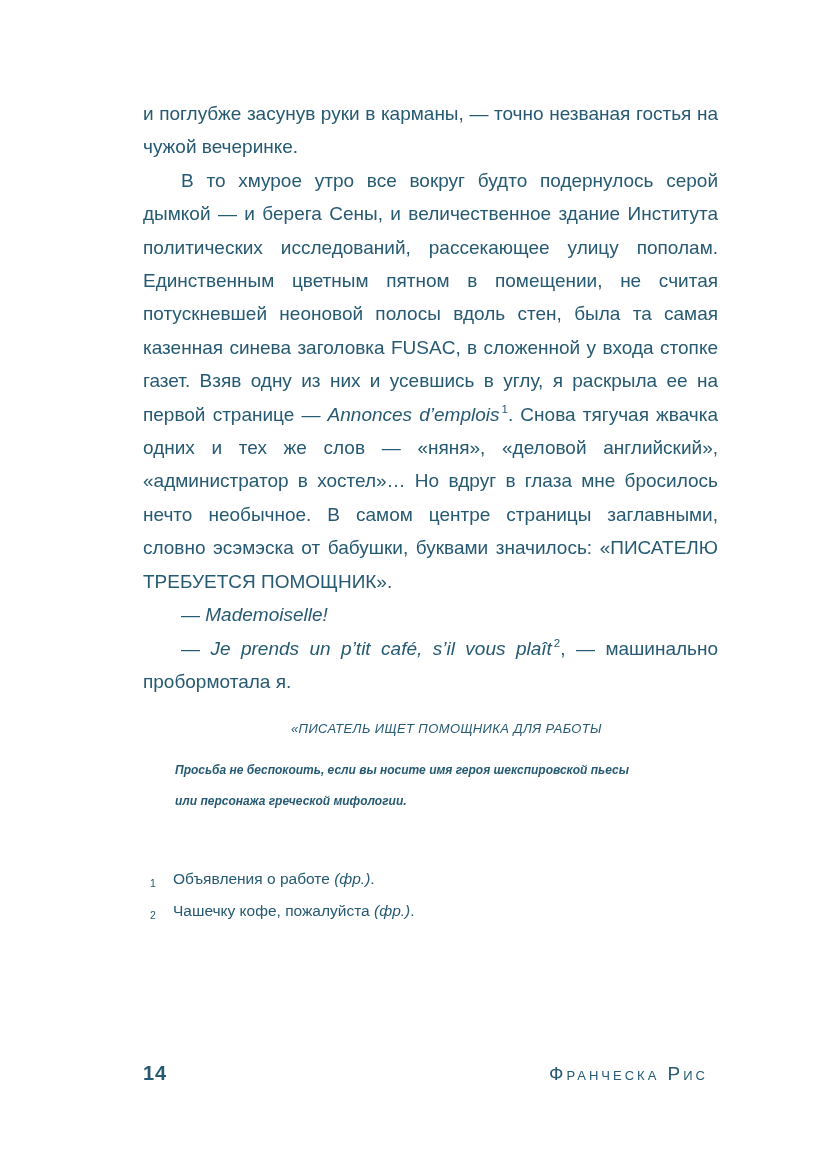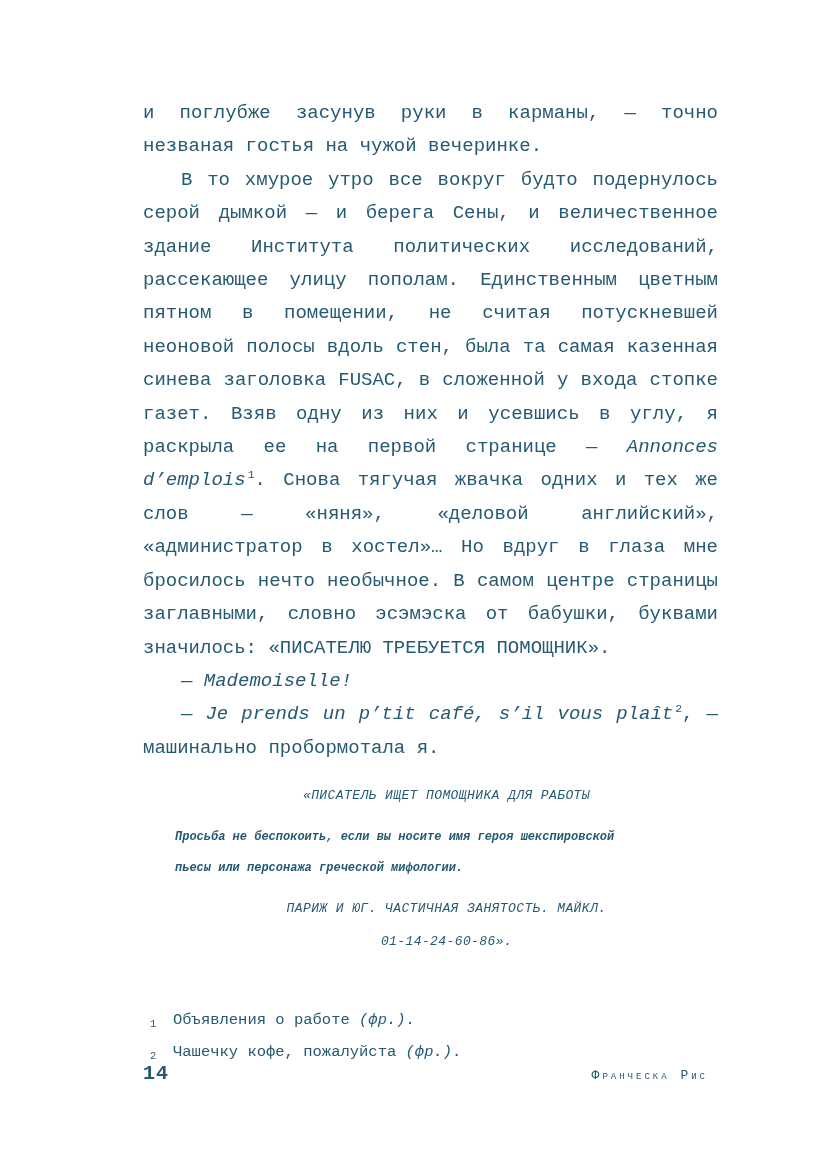--- a/index.html
+++ b/index.html
@@ -4,21 +4,21 @@
 <style>
   * { margin: 0; padding: 0; box-sizing: border-box; }
   html, body { background: #ffffff; }
   .page {
     position: relative;
     width: 833px;
     height: 1152px;
     margin: 0 auto;
     background: var(--paper, #ffffff);
     color: var(--ink, #265a73);
-    font-family: Liberation Mono, monospace;
+    font-family: Liberation Sans, sans-serif;
     overflow: hidden;
   }
   .content {
     position: absolute;
     left: 143px;
     right: 115px;
     top: 97px;
   }
   .para {
     font-size: 19px;
@@ -77,21 +77,21 @@
     display: flex;
     justify-content: space-between;
     align-items: baseline;
   }
   .page-num {
     font-weight: bold;
     font-size: 20px;
     letter-spacing: 1px;
   }
   .author {
-    font-size: 13px;
+    font-size: 19px;
     letter-spacing: 3px;
     font-variant: small-caps;
   }
 </style>
 </head>
 <body>
 
 <main class="page">
   <section class="content">
 
@@ -101,24 +101,20 @@
 
     <p class="para"><span>— </span><i>Mademoiselle!</i></p>
 
     <p class="para"><span>— </span><i>Je prends un p’tit café, s’il vous plaît</i><sup class="fnref">2</sup><span>, — машинально пробормотала я.</span></p>
 
     <blockquote class="ad-quote">
       <div class="q-caps-group1">
         <div class="q-caps">«ПИСАТЕЛЬ ИЩЕТ ПОМОЩНИКА ДЛЯ РАБОТЫ</div>
       </div>
       <div class="q-note">Просьба не беспокоить, если вы носите имя героя шекспировской пьесы или персонажа греческой мифологии.</div>
-      <div class="q-caps-group2">
-        <div class="q-caps">ПАРИЖ И ЮГ. ЧАСТИЧНАЯ ЗАНЯТОСТЬ. МАЙКЛ.</div>
-        <div class="q-caps">01-14-24-60-86».</div>
-      </div>
     </blockquote>
 
     <section class="footnotes">
       <div class="footnote">
         <span class="fn-marker">1</span>
         <span class="fn-text"><span>Объявления о работе </span><i>(фр.)</i><span>.</span></span>
       </div>
       <div class="footnote">
         <span class="fn-marker">2</span>
         <span class="fn-text"><span>Чашечку кофе, пожалуйста </span><i>(фр.)</i><span>.</span></span>

